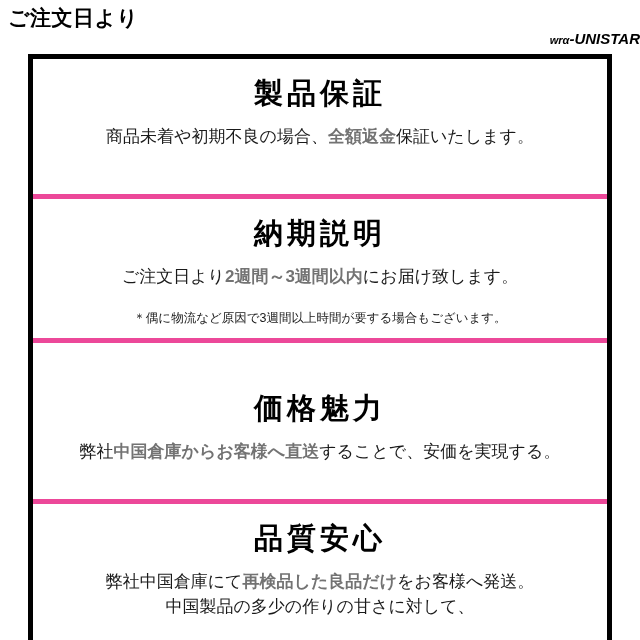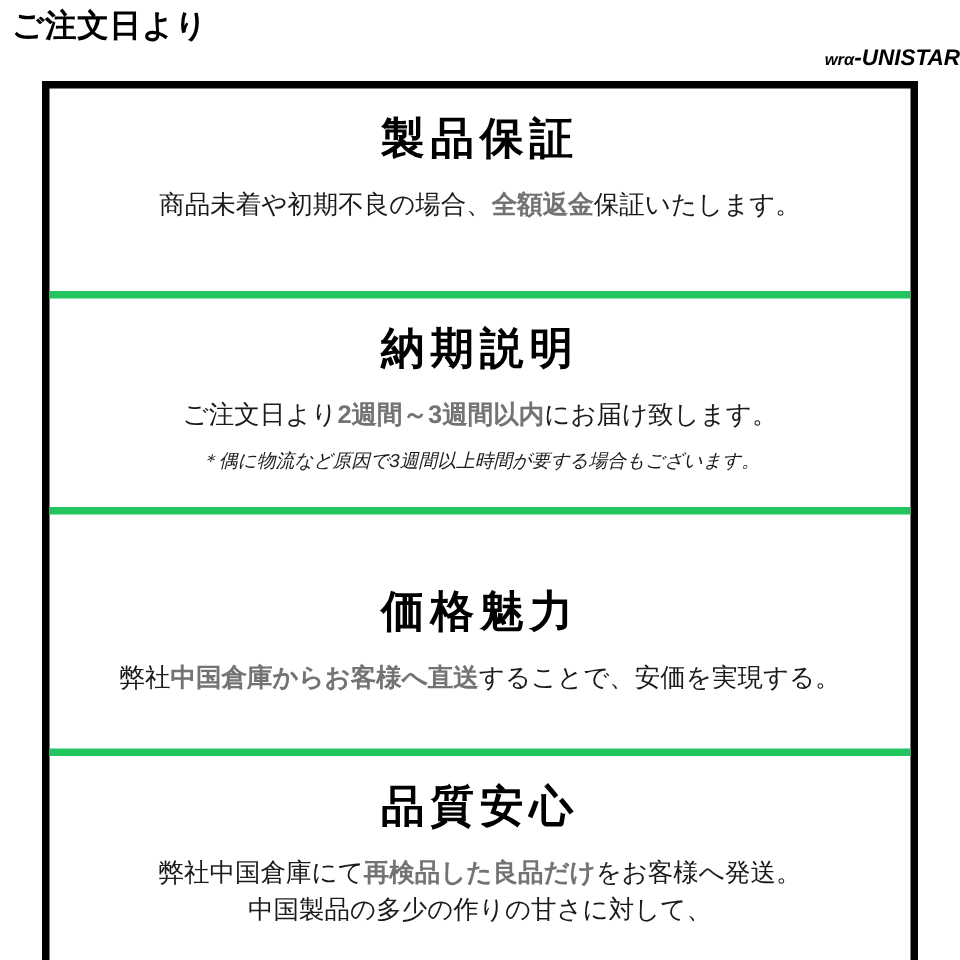--- a/index.html
+++ b/index.html
@@ -48,21 +48,21 @@
     letter-spacing: 0px;
   }
   
   .boxes {
     margin: 6px 28px 0 28px;
     width: 584px;
     box-sizing: border-box;
     border: 5px solid #000000;
   }
   .box {
-    border-bottom: 5px solid #22c55e;
+    border-bottom: 5px solid #ec4899;
     box-sizing: border-box;
     padding: 14px 10px 14px 10px;
     text-align: center;
   }
   .box:last-child {
     border-bottom: none;
   }
   .box-title {
     font-size: 29px;
     font-weight: bold;
@@ -74,22 +74,21 @@
   .box-line {
     font-size: 17px;
     line-height: 1.45;
     color: #1a1a1a;
     margin: 0;
   }
   .box-note {
     font-size: 12.5px;
     line-height: 1.4;
     color: #1a1a1a;
-    margin: 9px 0 0 0;
-    font-style: italic;
+    margin: 20px 0 0 0;
   }
   .em {
     color: #737373;
     font-weight: bold;
   }
   .b1 { height: 140px; }
   .b2 { height: 144px; }
   .b3 { height: 130px; margin-top: 31px; }
   .b4 { height: 160px; }
 </style>

